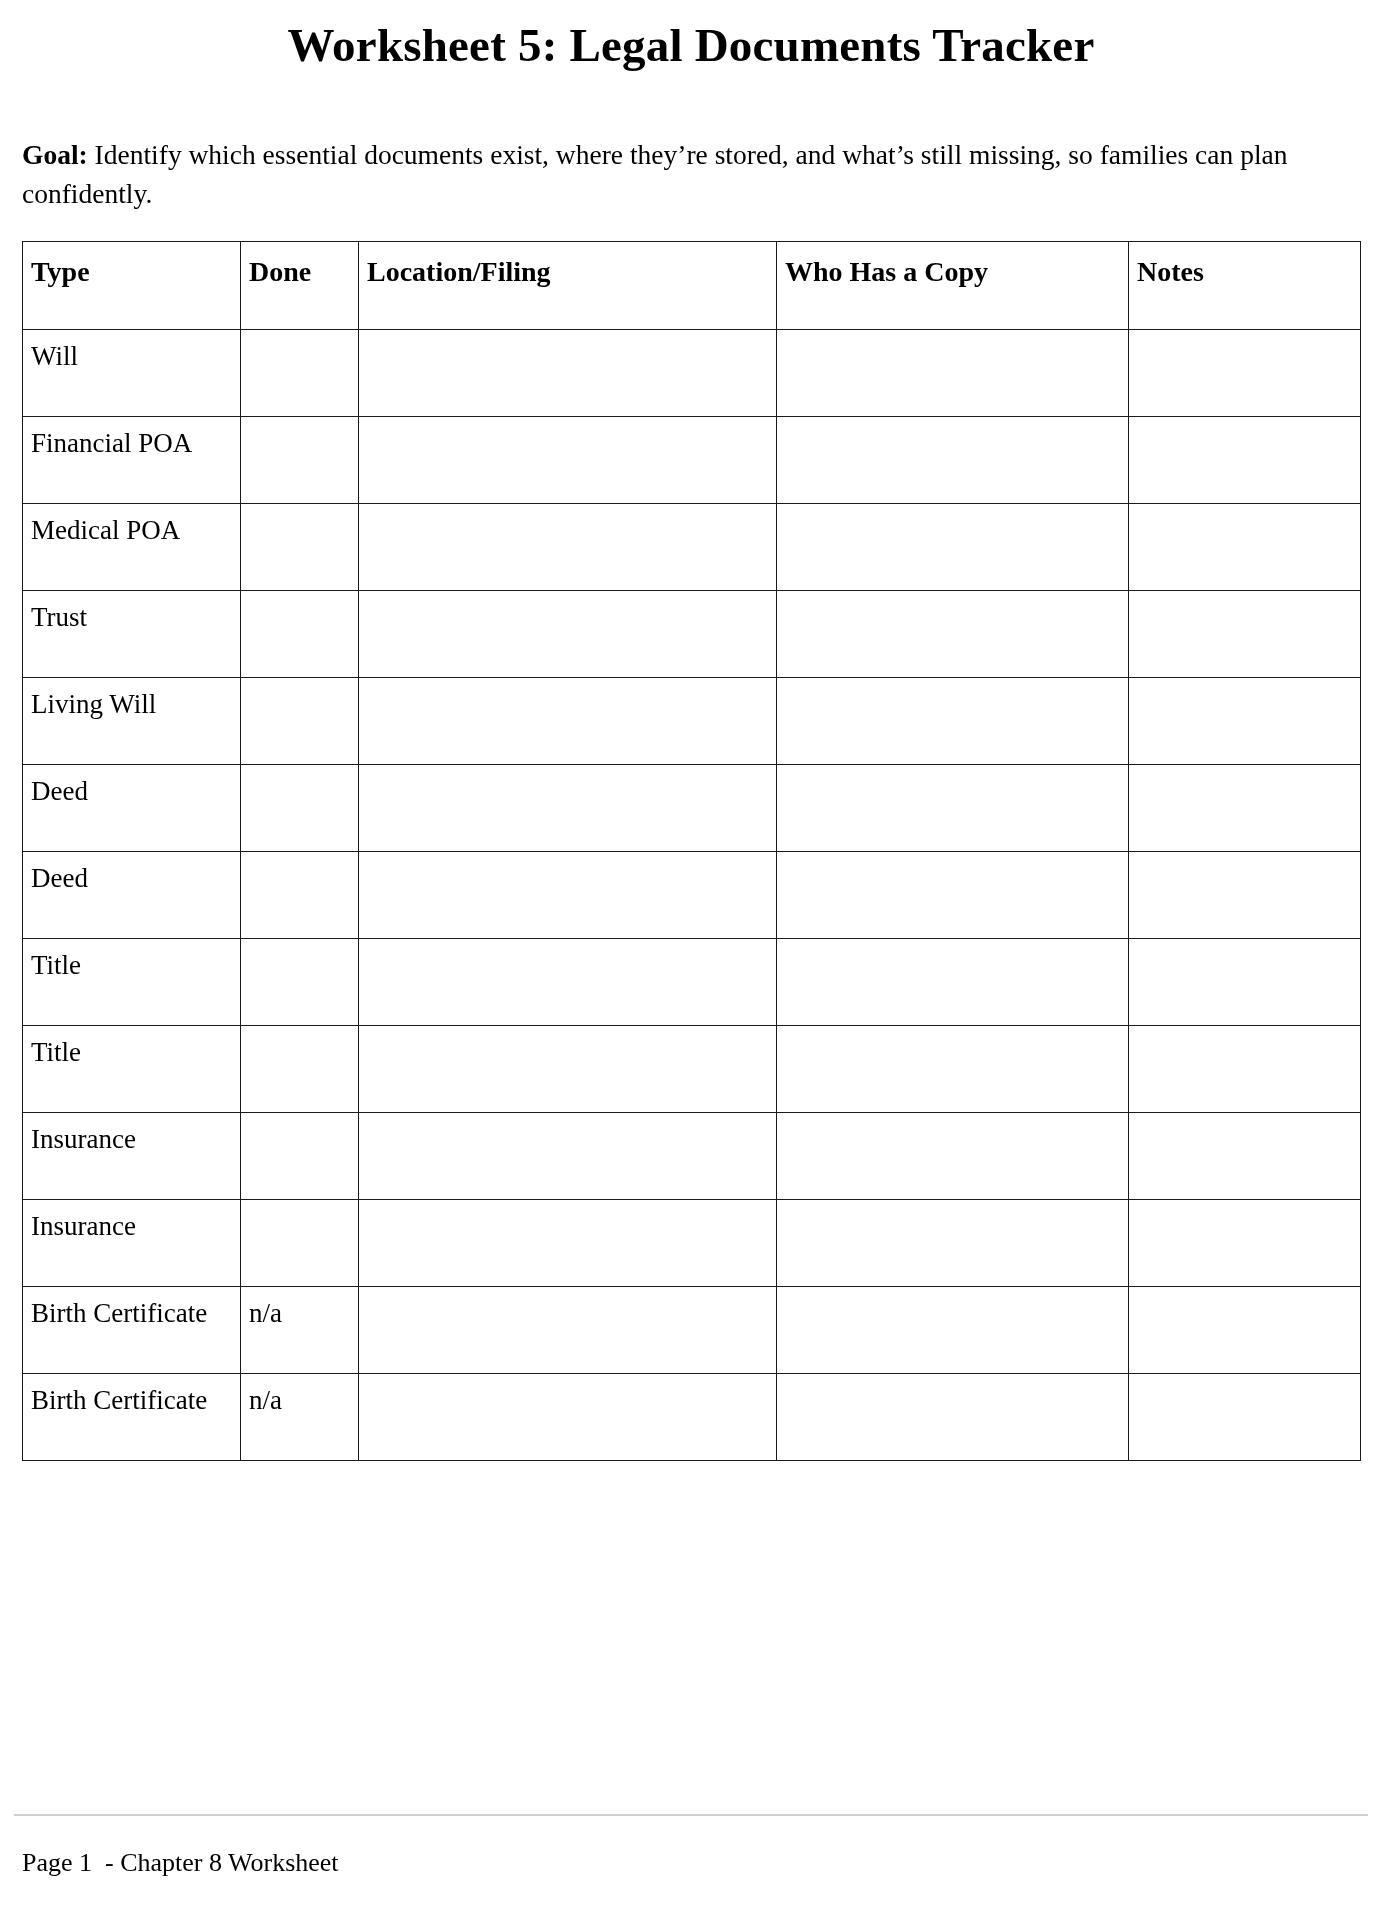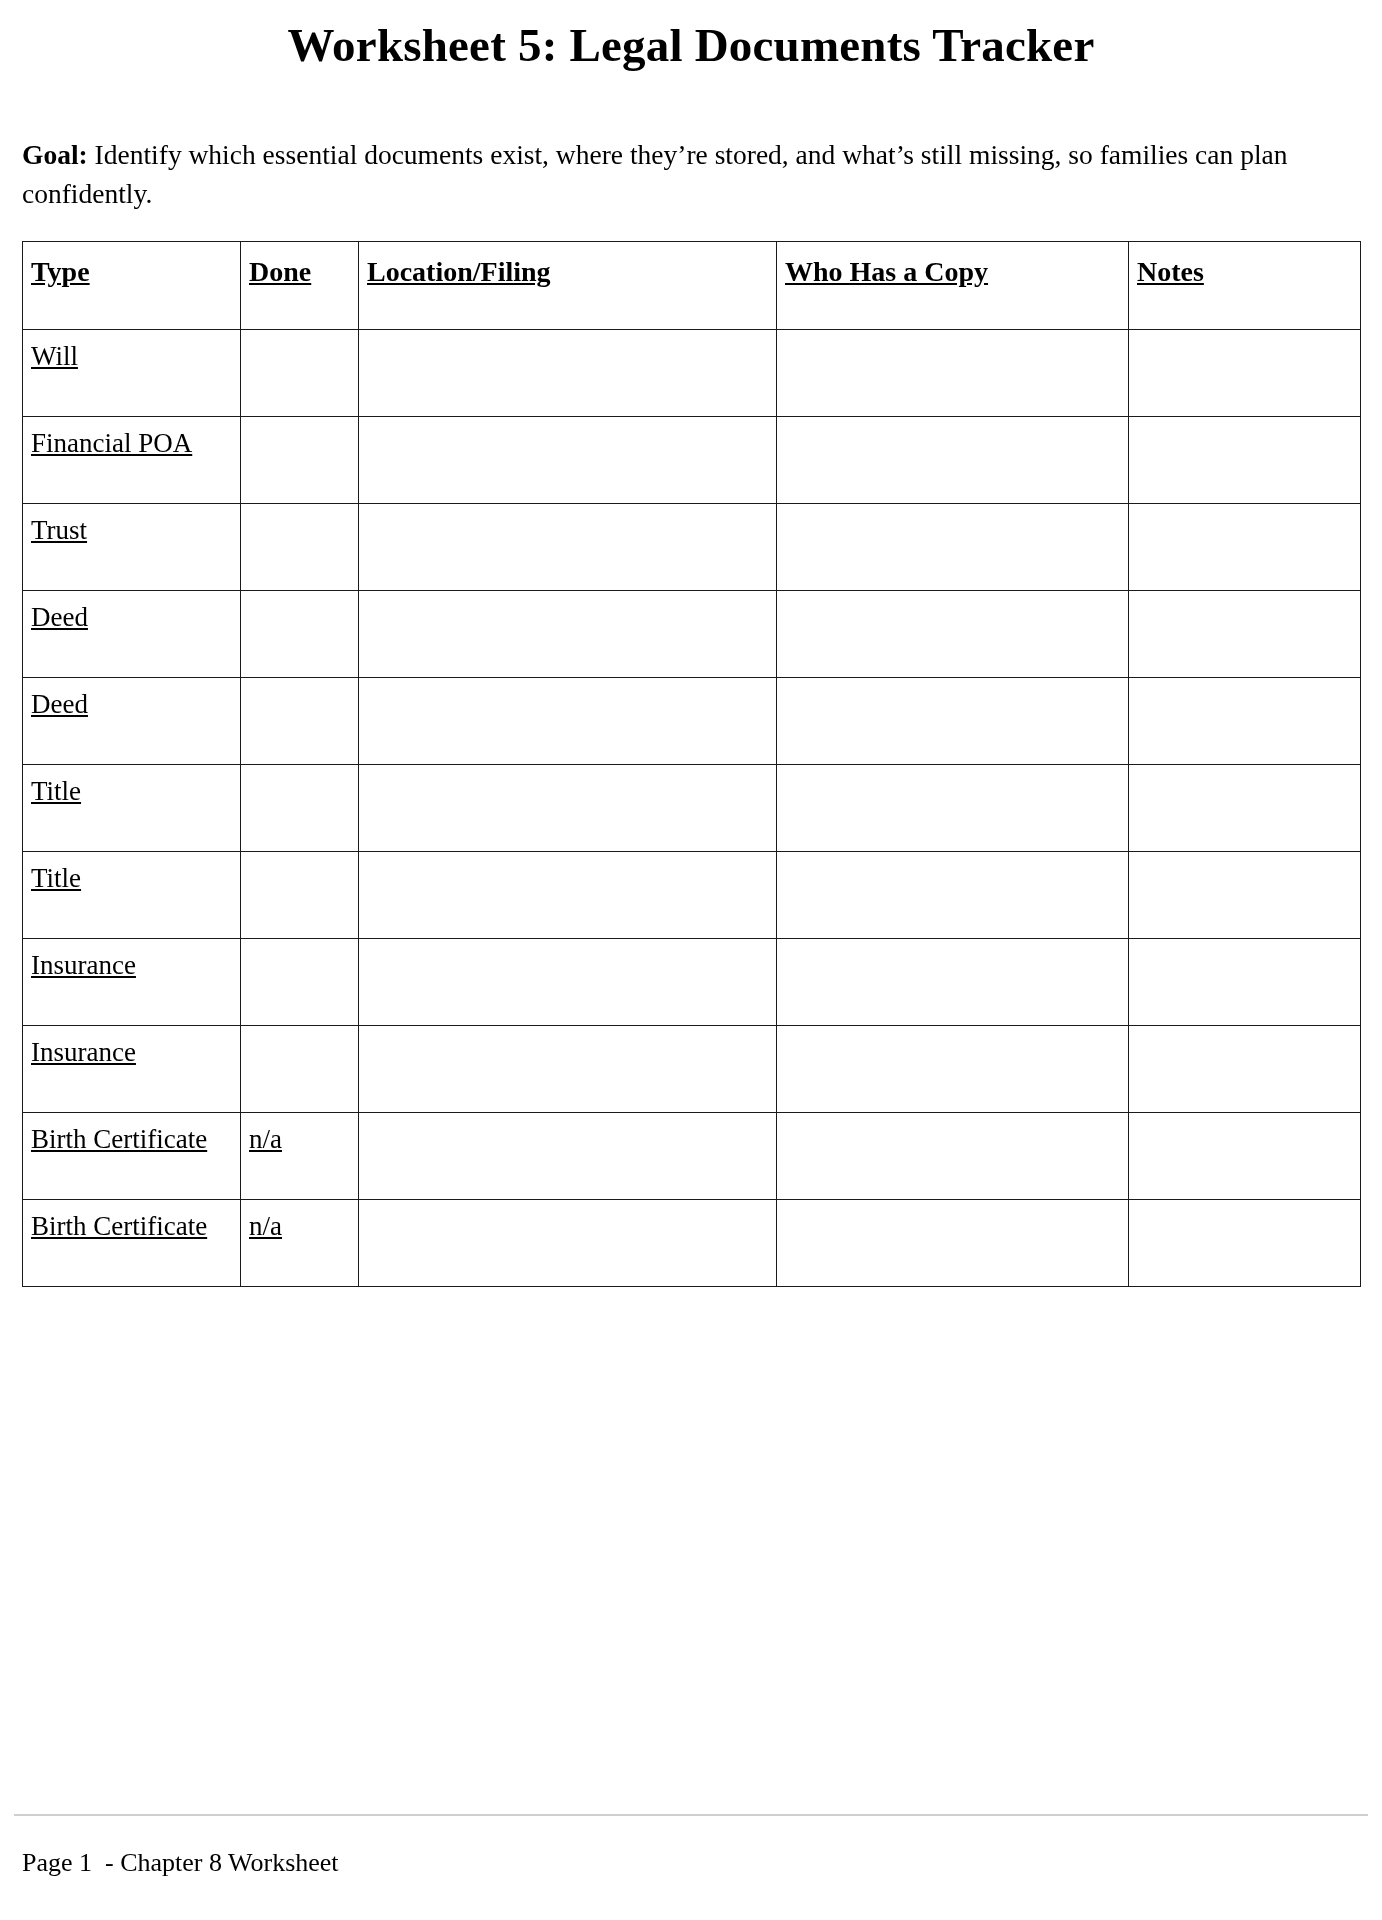--- a/index.html
+++ b/index.html
@@ -38,21 +38,20 @@
     padding-right: 8px;
   }
   .goal .label {
     font-weight: bold;
   }
   table.tracker {
     margin-top: 28px;
     border-collapse: collapse;
     width: 1338px;
     table-layout: fixed;
-    text-decoration: underline;
   }
   table.tracker th,
   table.tracker td {
     border: 1.6px solid #1a1a1a;
     text-align: left;
     vertical-align: top;
     padding: 9px 10px 9px 8px;
     font-size: 27px;
     line-height: 1.32;
   }
@@ -134,21 +133,35 @@
           <td></td>
         </tr>
         <tr>
           <td class="wrap2">Financial POA</td>
           <td class="wrap2"></td>
           <td class="wrap2"></td>
           <td class="wrap2"></td>
           <td class="wrap2"></td>
         </tr>
         <tr>
+          <td>Medical POA</td>
+          <td></td>
+          <td></td>
+          <td></td>
+          <td></td>
+        </tr>
+        <tr>
           <td>Trust</td>
+          <td></td>
+          <td></td>
+          <td></td>
+          <td></td>
+        </tr>
+        <tr>
+          <td>Living Will</td>
           <td></td>
           <td></td>
           <td></td>
           <td></td>
         </tr>
         <tr>
           <td>Deed</td>
           <td></td>
           <td></td>
           <td></td>

